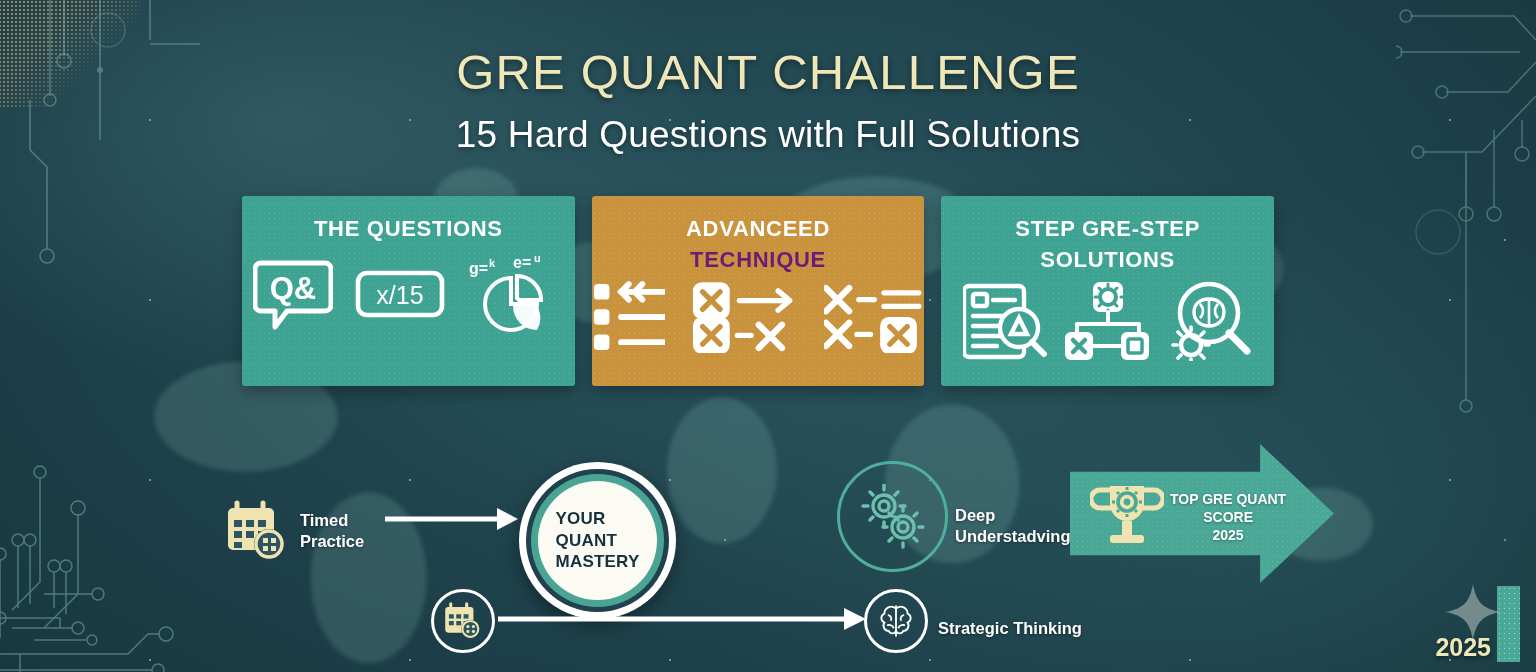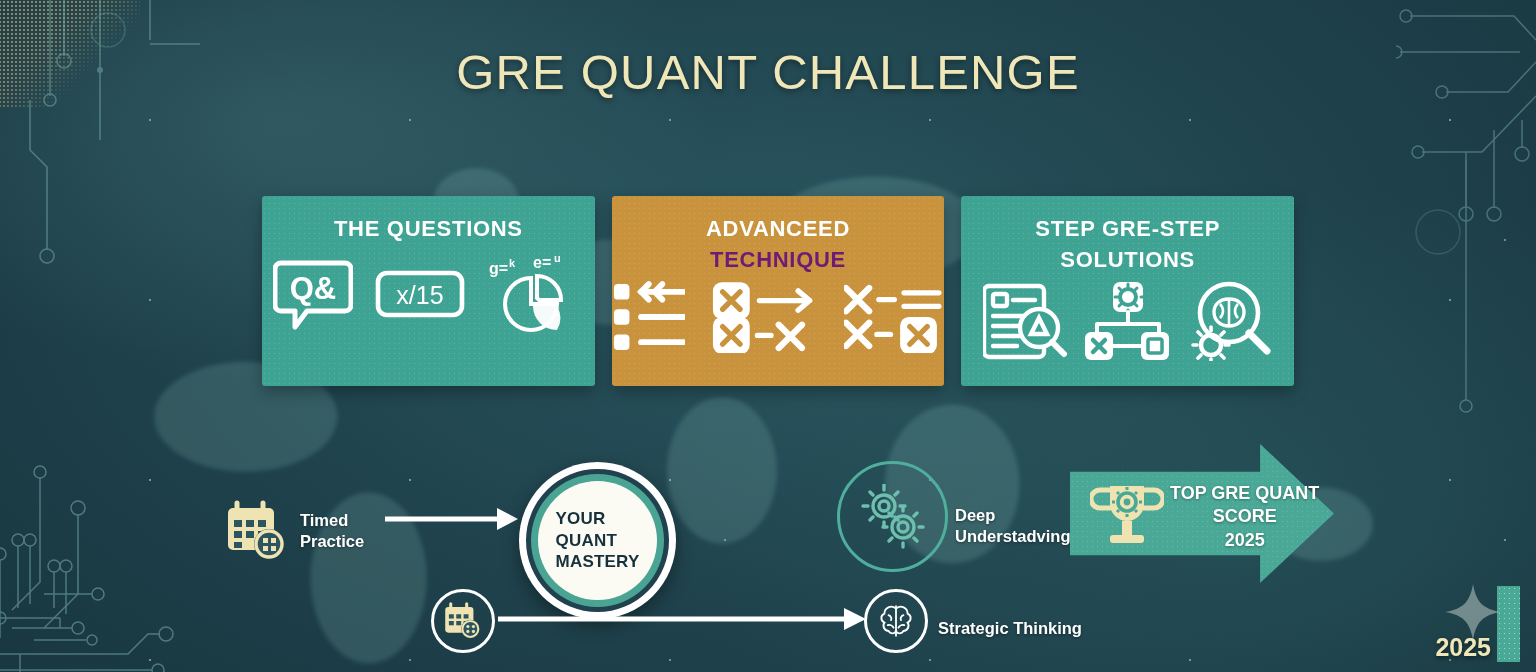--- a/index.html
+++ b/index.html
@@ -39,21 +39,21 @@
     -webkit-mask-size:4px 4px; mask-image:radial-gradient(rgba(0,0,0,1) .9px, transparent 1.1px); mask-size:4px 4px;
     opacity:.85;}
   svg.deco{position:absolute;pointer-events:none;}
   
   .header{position:absolute;left:0;right:0;top:44px;text-align:center;}
   .title{font-size:49px;font-weight:normal;letter-spacing:1.2px;color:#f0e7b8;
     text-shadow:0 2px 6px rgba(0,0,0,.45);}
   .subtitle{margin-top:14px;font-size:37px;color:#ffffff;letter-spacing:.2px;
     text-shadow:0 2px 5px rgba(0,0,0,.4);}
   
-  .cards{position:absolute;left:242px;top:196px;width:1032px;height:201px;display:flex;gap:17px;margin-left:20px;}
+  .cards{position:absolute;left:242px;top:196px;width:1032px;height:201px;display:flex;gap:17px;}
   .card{position:relative;width:333px;height:190px;border-radius:3px;overflow:hidden;
     box-shadow:0 6px 16px rgba(0,0,0,.30);}
   .card.teal{background:#3fa394;}
   .card.gold{background:#c9933e;}
   .card .grain{position:absolute;inset:0;opacity:.22;
     background-image:radial-gradient(rgba(255,255,255,.7) .6px,transparent .7px);background-size:5px 5px;}
   .card-title{position:relative;margin-top:17px;text-align:center;font-size:22px;font-weight:bold;
     line-height:1.42;letter-spacing:.7px;color:#ffffff;}
   .card-title .dark{color:#701a75;}
   .card-icons{position:relative;margin-top:10px;display:flex;align-items:center;justify-content:center;gap:22px;}
@@ -73,21 +73,21 @@
   .gearcircle{position:absolute;left:837px;top:461px;width:105px;height:105px;border-radius:50%;
     border:3px solid #4fae9c;display:flex;align-items:center;justify-content:center;}
   .arrowbanner{position:absolute;left:1070px;top:444px;width:264px;height:139px;}
   .banner-inner{position:absolute;inset:0;background:#4aa896;
     clip-path:polygon(0 20%,72% 20%,72% 0,100% 50%,72% 100%,72% 80%,0 80%);
     box-shadow:0 4px 14px rgba(0,0,0,.25);}
   .banner-grain{position:absolute;inset:0;opacity:.20;
     background-image:radial-gradient(rgba(255,255,255,.85) .6px,transparent .7px);background-size:5px 5px;
     clip-path:polygon(0 20%,72% 20%,72% 0,100% 50%,72% 100%,72% 80%,0 80%);}
   .banner-content{position:absolute;left:20px;top:36px;display:flex;align-items:center;gap:6px;}
-  .banner-text{color:#ffffff;font-size:18px;font-weight:bold;line-height:1.3;
+  .banner-text{color:#ffffff;font-size:14px;font-weight:bold;line-height:1.3;
     text-shadow:0 1px 3px rgba(0,0,0,.35);white-space:nowrap;}
   .banner-text .l2,.banner-text .l3{text-align:center;display:block;}
   .circled{width:58px;height:58px;border-radius:50%;border:3.5px solid #ffffff;
     display:flex;align-items:center;justify-content:center;background:transparent;}
   
   .yearmark{position:absolute;right:16px;bottom:10px;display:flex;align-items:flex-end;gap:6px;}
   .year{color:#f0e7b8;font-size:25px;font-weight:bold;text-shadow:0 2px 4px rgba(0,0,0,.5);}
   .tealbar{width:23px;height:76px;background:#4aa896;
     background-image:radial-gradient(rgba(255,255,255,.5) .6px,transparent .7px);background-size:5px 5px;}
 </style>
@@ -159,20 +159,21 @@
       <circle cx="166" cy="252" r="7"></circle>
     <path d="M20 272 V290"></path>
     <path d="M0 288 H152"></path>
       <circle cx="158" cy="288" r="6"></circle>
     <path d="M34 258 H86"></path>
       <circle cx="92" cy="258" r="5"></circle>
   </svg>
 
   <div class="header">
     <div class="title">GRE QUANT CHALLENGE</div>
+    <div class="subtitle">15 Hard Questions with Full Solutions</div>
   </div>
 
   <div class="cards">
 
     <div class="card teal">
       <div class="grain"></div>
       <div class="card-title">THE QUESTIONS</div>
       <div class="card-icons">
         <svg width="80" height="78" viewBox="0 0 80 78" fill="none" stroke="#ffffff" stroke-width="5" stroke-linejoin="round">
           <path d="M8 8 H72 A6 6 0 0 1 78 14 V50 A6 6 0 0 1 72 56 H34 L22 72 V56 H8 A6 6 0 0 1 2 50 V14 A6 6 0 0 1 8 8 Z"></path>

